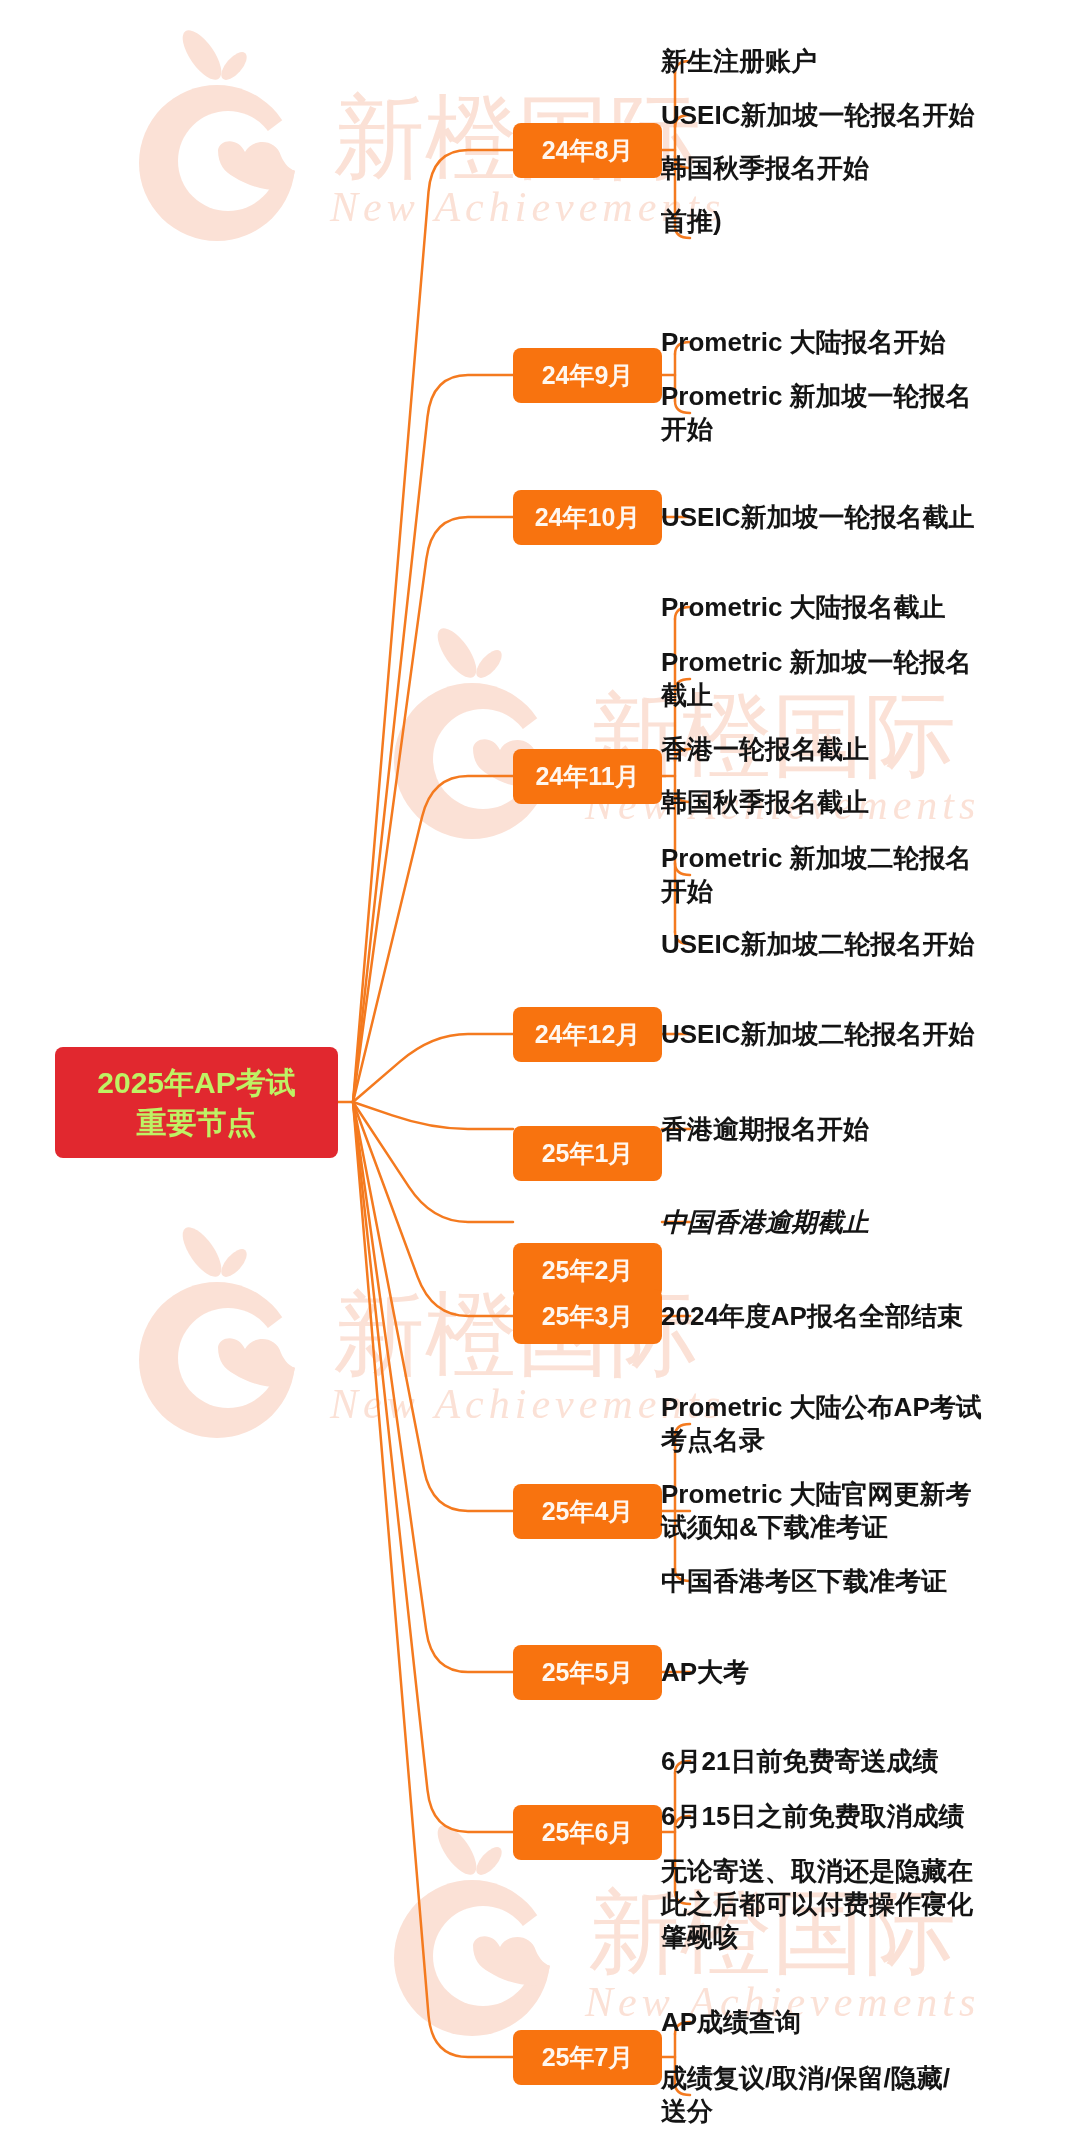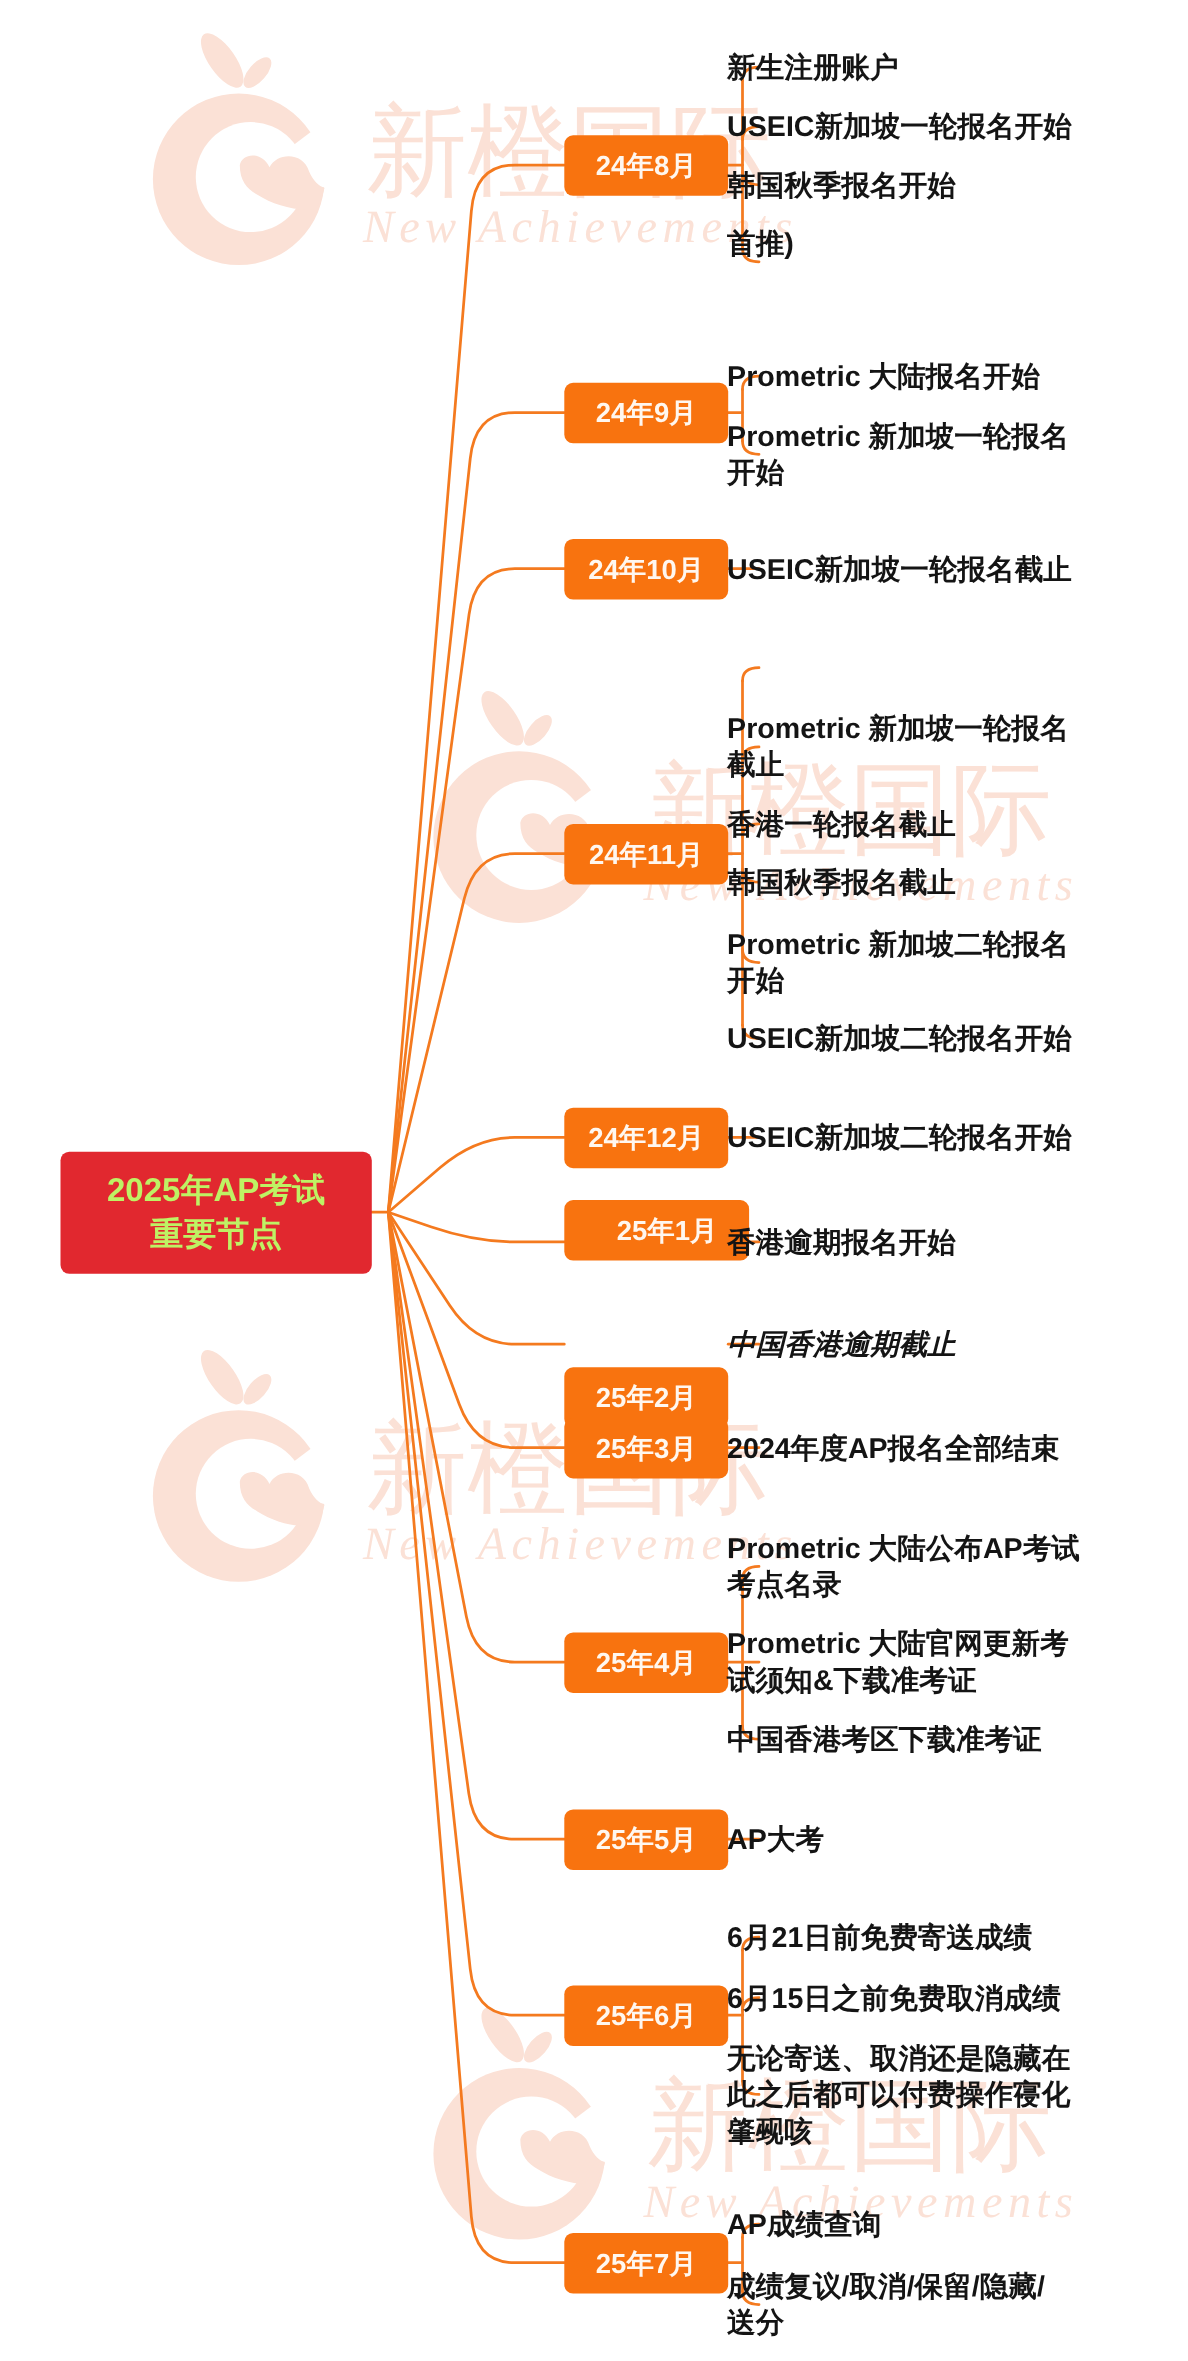--- a/index.html
+++ b/index.html
@@ -209,20 +209,23 @@
       </div>
       <div class="leaf" style="top: 380px;">
         <span class="leaf-line">Prometric 新加坡一轮报名</span>
         <span class="leaf-line">开始</span>
       </div>
       <div class="month-node" style="top: 489.5px;">24年10月</div>
       <div class="leaf" style="top: 500.5px;">
         <span class="leaf-line">USEIC新加坡一轮报名截止</span>
       </div>
       <div class="month-node" style="top: 748.5px;">24年11月</div>
+      <div class="leaf" style="top: 590.5px;">
+        <span class="leaf-line">Prometric 大陆报名截止</span>
+      </div>
       <div class="leaf" style="top: 646px;">
         <span class="leaf-line">Prometric 新加坡一轮报名</span>
         <span class="leaf-line">截止</span>
       </div>
       <div class="leaf" style="top: 732.5px;">
         <span class="leaf-line">香港一轮报名截止</span>
       </div>
       <div class="leaf" style="top: 785.5px;">
         <span class="leaf-line">韩国秋季报名截止</span>
       </div>
@@ -230,21 +233,21 @@
         <span class="leaf-line">Prometric 新加坡二轮报名</span>
         <span class="leaf-line">开始</span>
       </div>
       <div class="leaf" style="top: 927.5px;">
         <span class="leaf-line">USEIC新加坡二轮报名开始</span>
       </div>
       <div class="month-node" style="top: 1006.5px;">24年12月</div>
       <div class="leaf" style="top: 1017.5px;">
         <span class="leaf-line">USEIC新加坡二轮报名开始</span>
       </div>
-      <div class="month-node" style="top: 1091px; padding-left: 19px;">25年1月</div>
+      <div class="month-node" style="top: 1126px;">25年1月</div>
       <div class="leaf" style="top: 1112.5px;">
         <span class="leaf-line">香港逾期报名开始</span>
       </div>
       <div class="month-node" style="top: 1243px;">25年2月</div>
       <div class="leaf" style="top: 1205.5px; font-style: italic;">
         <span class="leaf-line">中国香港逾期截止</span>
       </div>
       <div class="month-node" style="top: 1288.5px;">25年3月</div>
       <div class="leaf" style="top: 1299.5px;">
         <span class="leaf-line">2024年度AP报名全部结束</span>

